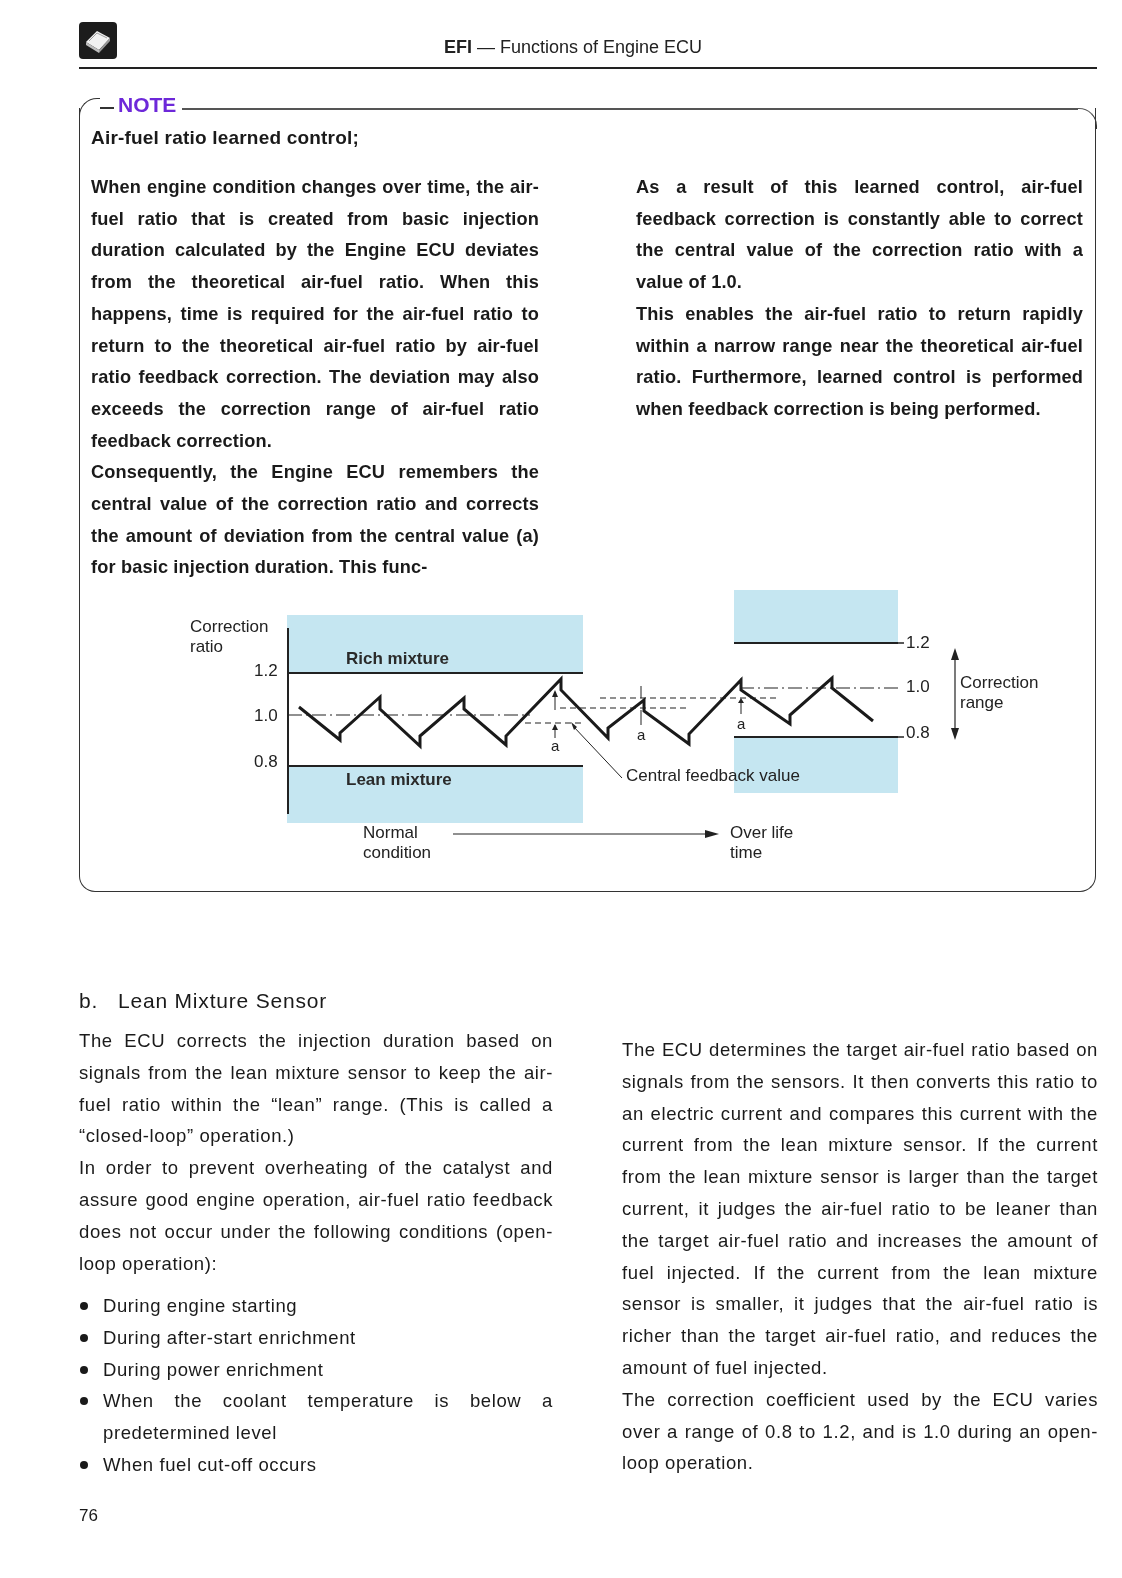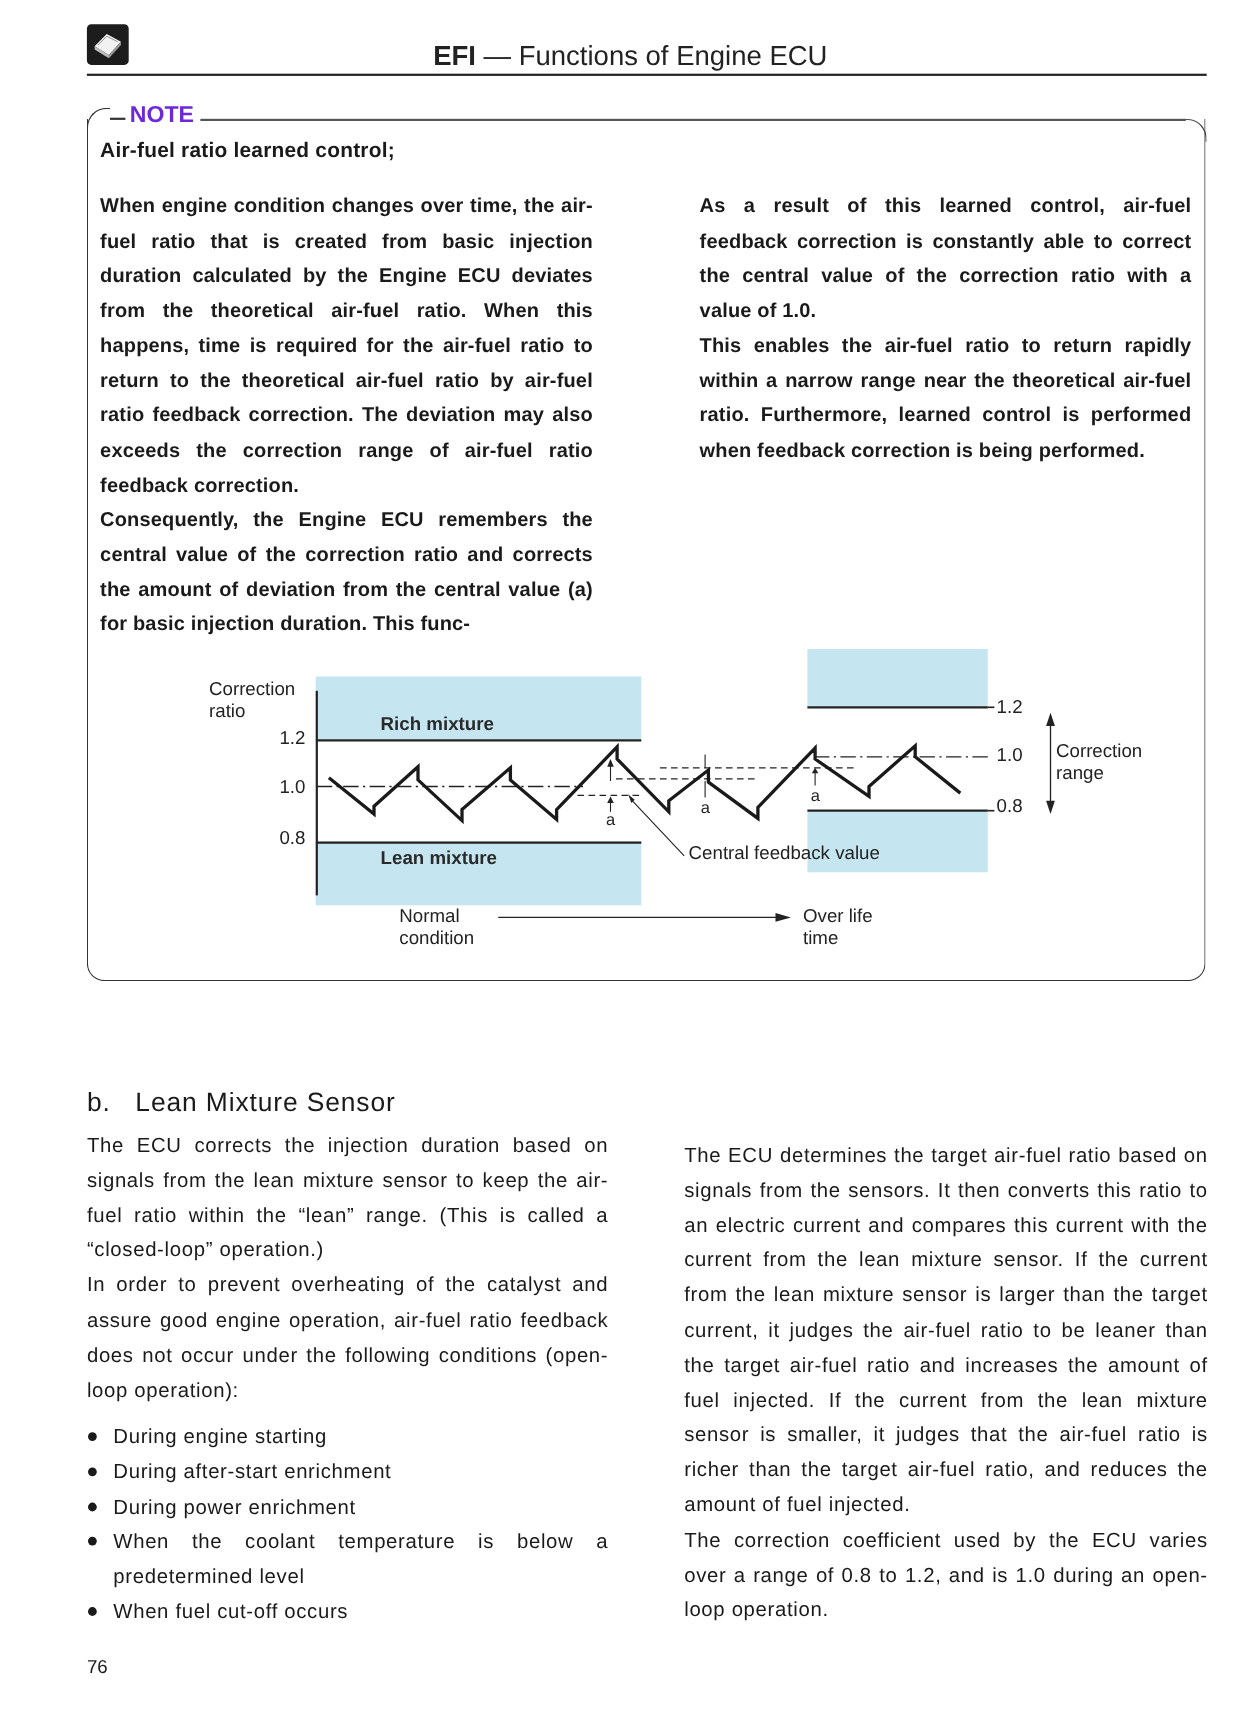--- a/index.html
+++ b/index.html
@@ -7,21 +7,21 @@
     width: 1122px; height: 1578px; position: relative; overflow: hidden;
     font-family: "Liberation Sans", "DejaVu Sans", sans-serif; color: #1a1a1a;
   }
   .book-icon {
     position: absolute; left: 79px; top: 22px; width: 38px; height: 37px;
     background: #1c1c1c; border-radius: 4px;
   }
   .book-icon svg { position: absolute; left: 4px; top: 6px; }
   .header-title {
     position: absolute; left: 0; width: 1122px; top: 37px; text-align: center;
-    font-size: 25px; color: #222; padding-left: 24px; box-sizing: border-box;
+    font-size: 18px; color: #222; padding-left: 24px; box-sizing: border-box;
   }
   .header-title b { font-weight: bold; }
   .header-rule {
     position: absolute; left: 79px; top: 67px; width: 1018px; height: 2px; background: #222;
   }
 
   
   .note-box {
     position: absolute; left: 79px; top: 108px; width: 1017px; height: 784px;
     border: 1.5px solid #333; border-top: none; border-radius: 0 0 16px 16px;
@@ -58,21 +58,21 @@
 
   
   .diagram { position: absolute; left: 0; top: 0; width: 1122px; height: 1578px; pointer-events: none; }
   .diagram * { pointer-events: auto; }
   .dtext { position: absolute; font-size: 17px; color: #222; line-height: 20px; white-space: nowrap; }
   .dtext.bold { font-weight: bold; color: #2a2a2a; }
   .blue-band { position: absolute; background: #c5e6f1; }
 
   
   .section-title {
-    position: absolute; left: 79px; top: 989px; font-size: 24px; letter-spacing: 0.8px;
+    position: absolute; left: 79px; top: 989px; font-size: 21px; letter-spacing: 0.8px;
   }
   .body-col {
     position: absolute; font-size: 18.5px; line-height: 31.8px; text-align: justify; letter-spacing: 0.6px;
   }
   .body-col p { margin: 0; }
   .body-col.left { left: 79px; top: 1025px; width: 474px; }
   .body-col.right { left: 622px; top: 1034px; width: 476px; }
   .bullets { position: absolute; left: 79px; top: 1290px; width: 474px; margin: 0; padding: 0; list-style: none;
     font-size: 18.5px; line-height: 31.8px; letter-spacing: 0.6px; }
   .bullets li { position: relative; padding-left: 24px; text-align: justify; }

